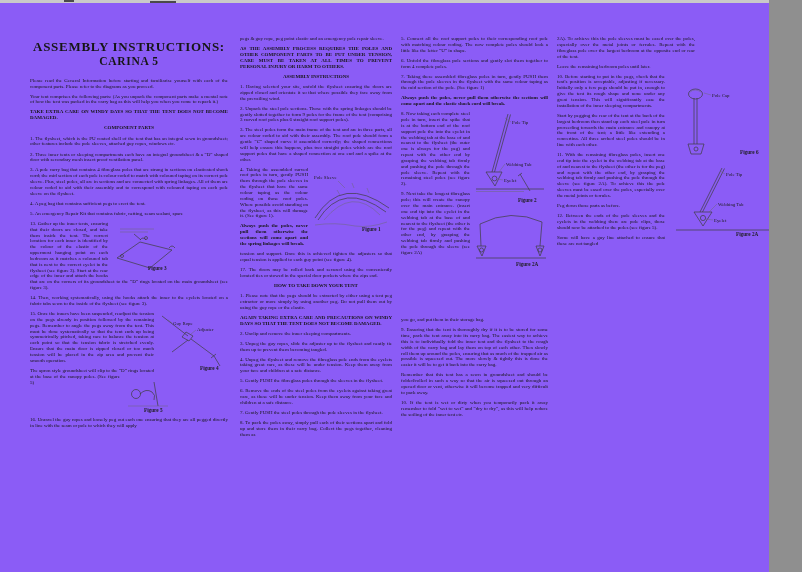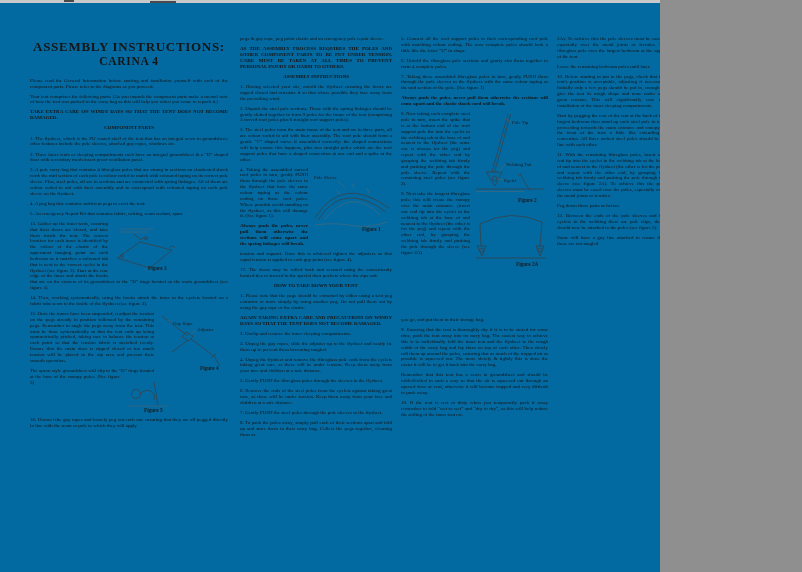--- a/index.html
+++ b/index.html
@@ -1,18 +1,18 @@
 <!DOCTYPE html>
 <html><head>
 <meta charset="utf-8">
 <style>
   * { box-sizing: border-box; }
   html, body { margin: 0; padding: 0; }
   body { background: #8f8f8f; }
-  .page { position: relative; width: 660px; height: 572px; background: #0369a1; overflow: hidden;
+  .page { position: relative; width: 769px; height: 572px; background: #8b5cf6; overflow: hidden;
           font-family: "Liberation Serif", "DejaVu Serif", serif; color: #161616; }
   .edge-top { position: absolute; top: 0; left: 0; right: 0; height: 3px; background: #c9c9c9; }
   .speck { position: absolute; background: #4a4a4a; height: 2px; }
 
   .col { position: absolute; top: 36px; font-size: 5px; line-height: 1.17; text-align: justify; }
   .c1 { left: 30px;  width: 198px; }
   .c2 { left: 240px; width: 152px; }
   .c3 { left: 401px; width: 147px; }
   .c4 { left: 557px; width: 138px; }
   .col p { margin: 0 0 4.2px; }
@@ -38,21 +38,21 @@
 </head>
 <body>
 
 <div class="page">
   <div class="edge-top"></div>
   <div class="speck" style="left:150px;top:1px;width:26px"></div>
   <div class="speck" style="left:64px;top:0;width:10px"></div>
 
   <div class="col c1">
     <div class="title1">ASSEMBLY INSTRUCTIONS:</div>
-    <div class="title2">CARINA 4</div>
+    <div class="title2">CARINA 5</div>
     <p>Please read the General Information before starting and familiarise yourself with each of the component parts. Please refer to the diagrams as you proceed.</p>
     <p>Your tent comprises the following parts:    (As you unpack the component parts make a mental note of how the tent was packed in the carry bag as this will help you when you come to repack it.)</p>
     <p class="bold">TAKE EXTRA CARE ON WINDY DAYS SO THAT THE TENT DOES NOT BECOME DAMAGED.</p>
     <div class="head">COMPONENT PARTS</div>
     <p>1. The flysheet, which is the PU coated shell of the tent that has an integral sewn in groundsheet; other features include the pole sleeves, attached guy ropes, windows etc.</p>
     <p>2. Three inner tents or sleeping compartments each have an integral groundsheet &amp; a “D” shaped door with secondary mesh insect proof ventilation panel.</p>
     <p>3. A pole carry bag that contains 4 fibreglass poles that are strung in sections on elasticated shock cord; the mid section of each pole is colour coded to match with coloured taping on its correct pole sleeve. Plus, steel poles, all are in sections and are connected with spring linkages. All of them are colour coded to aid with their assembly and to correspond with coloured taping on each pole sleeve on the flysheet.</p>
     <p>4. A peg bag that contains sufficient pegs to erect the tent.</p>
     <p>5. An emergency Repair Kit that contains fabric, netting, seam sealant, spare</p>
 

